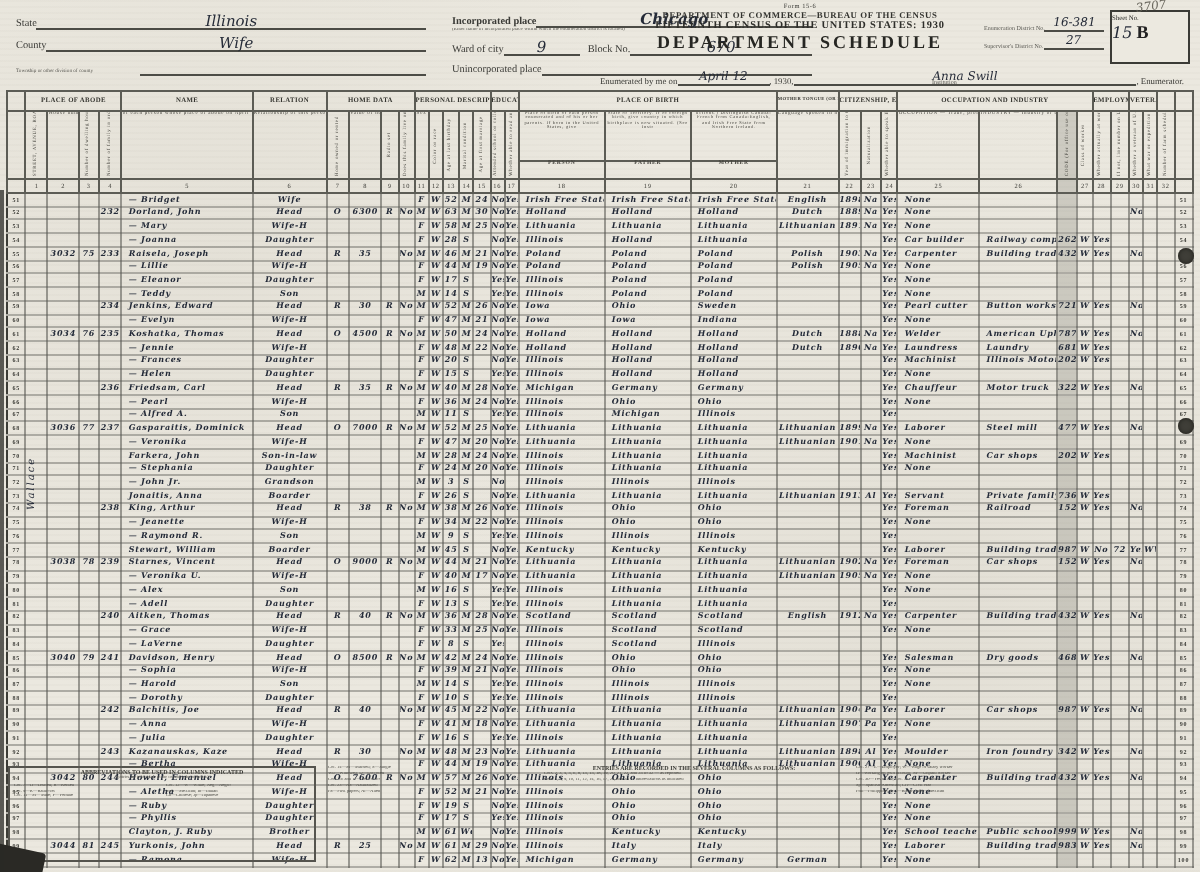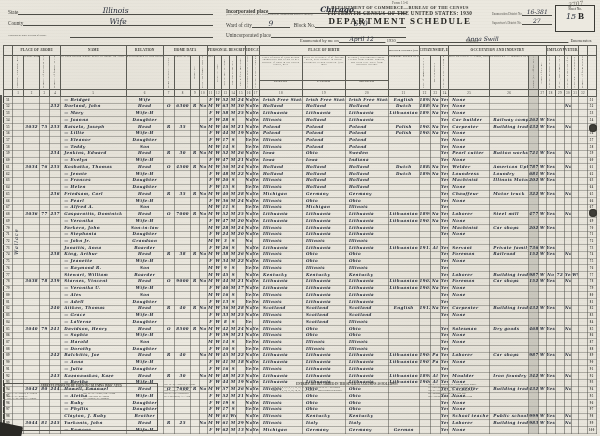--- a/index.html
+++ b/index.html
@@ -16,21 +16,21 @@
   .hw{font-family:"DejaVu Serif",serif;font-style:italic;color:#252b38;}
   .fld{display:flex;align-items:flex-end;}
   .fline{flex:1;border-bottom:.7px solid #4c4c46;text-align:center;}
   .hwv{font-size:7.5px;line-height:7px;}
   .hws{font-size:6px;line-height:6px;}
   .ctr{text-align:center;}
   .deptsm{font-size:3.2px;letter-spacing:.3px;color:#3c3c38;}
   .dept{font-size:4.4px;letter-spacing:.3px;font-weight:bold;color:#33332f;}
   .census{font-size:5.2px;font-weight:bold;letter-spacing:.4px;color:#2e2e2a;}
   .ptitle{font-size:9px;font-weight:bold;letter-spacing:1.5px;color:#262622;}
-  .sheetbox{border:1.2px solid #3b3b36;background:#ece9e0;text-align:center;}
+  .sheetbox{border:1.2px solid #3b3b36;background:#ece9e0;text-align:left;}
   .sheetbox .cap{font-size:3.4px;padding-top:1px;}
   .sheetbox .val{font-size:8px;}
   .sheetbox .val b{font-family:"Liberation Serif",serif;font-style:normal;font-size:9px;color:#222;}
   
   table.census{border-collapse:collapse;table-layout:fixed;background:transparent;}
   table.census td,table.census th{margin:0;padding:0;overflow:hidden;white-space:nowrap;}
   th.grp{font-size:3.4px;font-weight:bold;height:9px;border:1px solid #5c5c55;
     text-align:center;letter-spacing:.2px;color:#34342f;line-height:3.4px;white-space:normal;}
   th.grp.long{font-size:2.3px;line-height:2.4px;}
   th.sub{font-size:2.5px;font-weight:normal;height:33px;border:1px solid #5c5c55;vertical-align:top;

